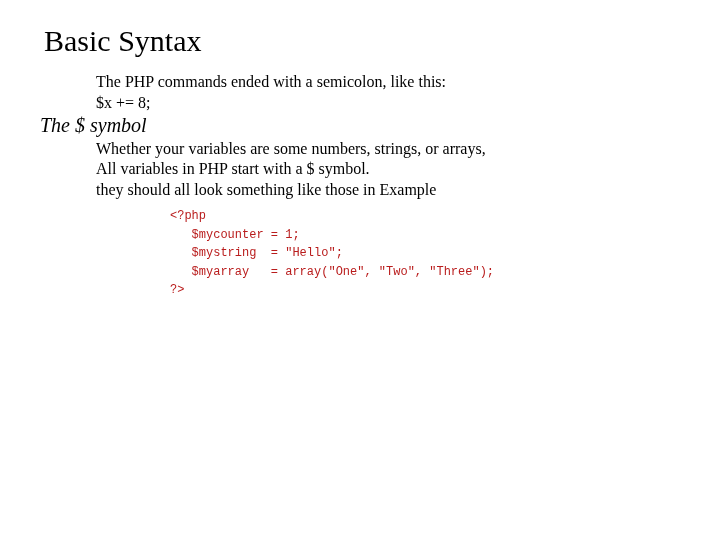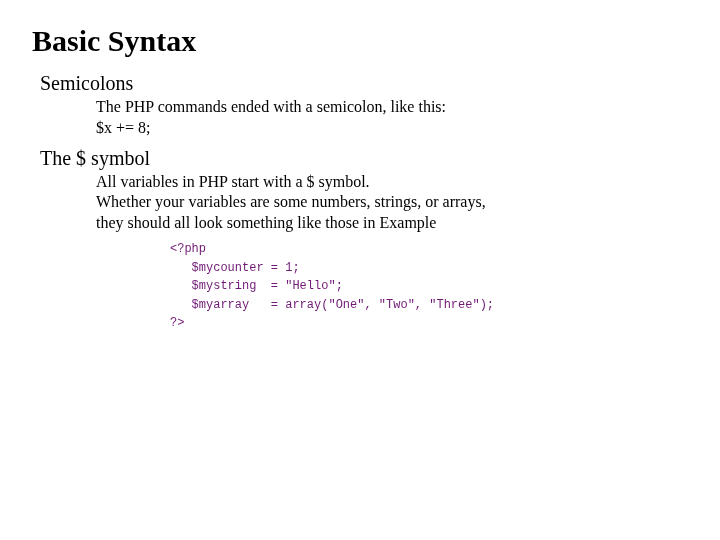--- a/index.html
+++ b/index.html
@@ -10,55 +10,54 @@
     background: #ffffff;
     font-family: "Times New Roman", Times, serif;
     color: #000000;
   }
   .slide {
     box-sizing: border-box;
     padding: 24px 32px 0 32px;
   }
   .title {
     font-size: 30px;
-    font-weight: bold;
-    margin: 0 0 14px 0;
+    font-weight: normal;
+    margin: 0 0 14px 12px;
   }
   .sect-heading {
     font-size: 20px;
     margin: 2px 0 2px 8px;
   }
   .indent-1 {
     font-size: 16px;
     margin-left: 64px;
     line-height: 1.3;
   }
   .code-block {
     margin: 6px 0 0 138px;
     font-family: "Courier New", Courier, monospace;
     font-size: 12px;
     line-height: 1.55;
-    color: #701a75;
+    color: #b91c1c;
     white-space: pre;
   }
 </style>
 </head>
 <body>
 
 <div class="slide">
 
   <h1 class="title">Basic Syntax</h1>
 
-  <div class="sect-heading">Semicolons</div>
   <div class="indent-1">The PHP commands ended with a semicolon, like this:</div>
   <div class="indent-1">$x += 8;</div>
 
-  <div class="sect-heading" style="margin-top:8px;">The $ symbol</div>
+  <div class="sect-heading" style="margin-top:0;font-style:italic;">The $ symbol</div>
+  <div class="indent-1">Whether your variables are some numbers, strings, or arrays,</div>
   <div class="indent-1">All variables in PHP start with a $ symbol.</div>
-  <div class="indent-1">Whether your variables are some numbers, strings, or arrays,</div>
   <div class="indent-1">they should all look something like those in Example</div>
 
   <div class="code-block"><span>&lt;?php</span>
 <span>   $mycounter = 1;</span>
 <span>   $mystring  = "Hello";</span>
 <span>   $myarray   = array("One", "Two", "Three");</span>
 <span>?&gt;</span></div>
 
 </div>
 

